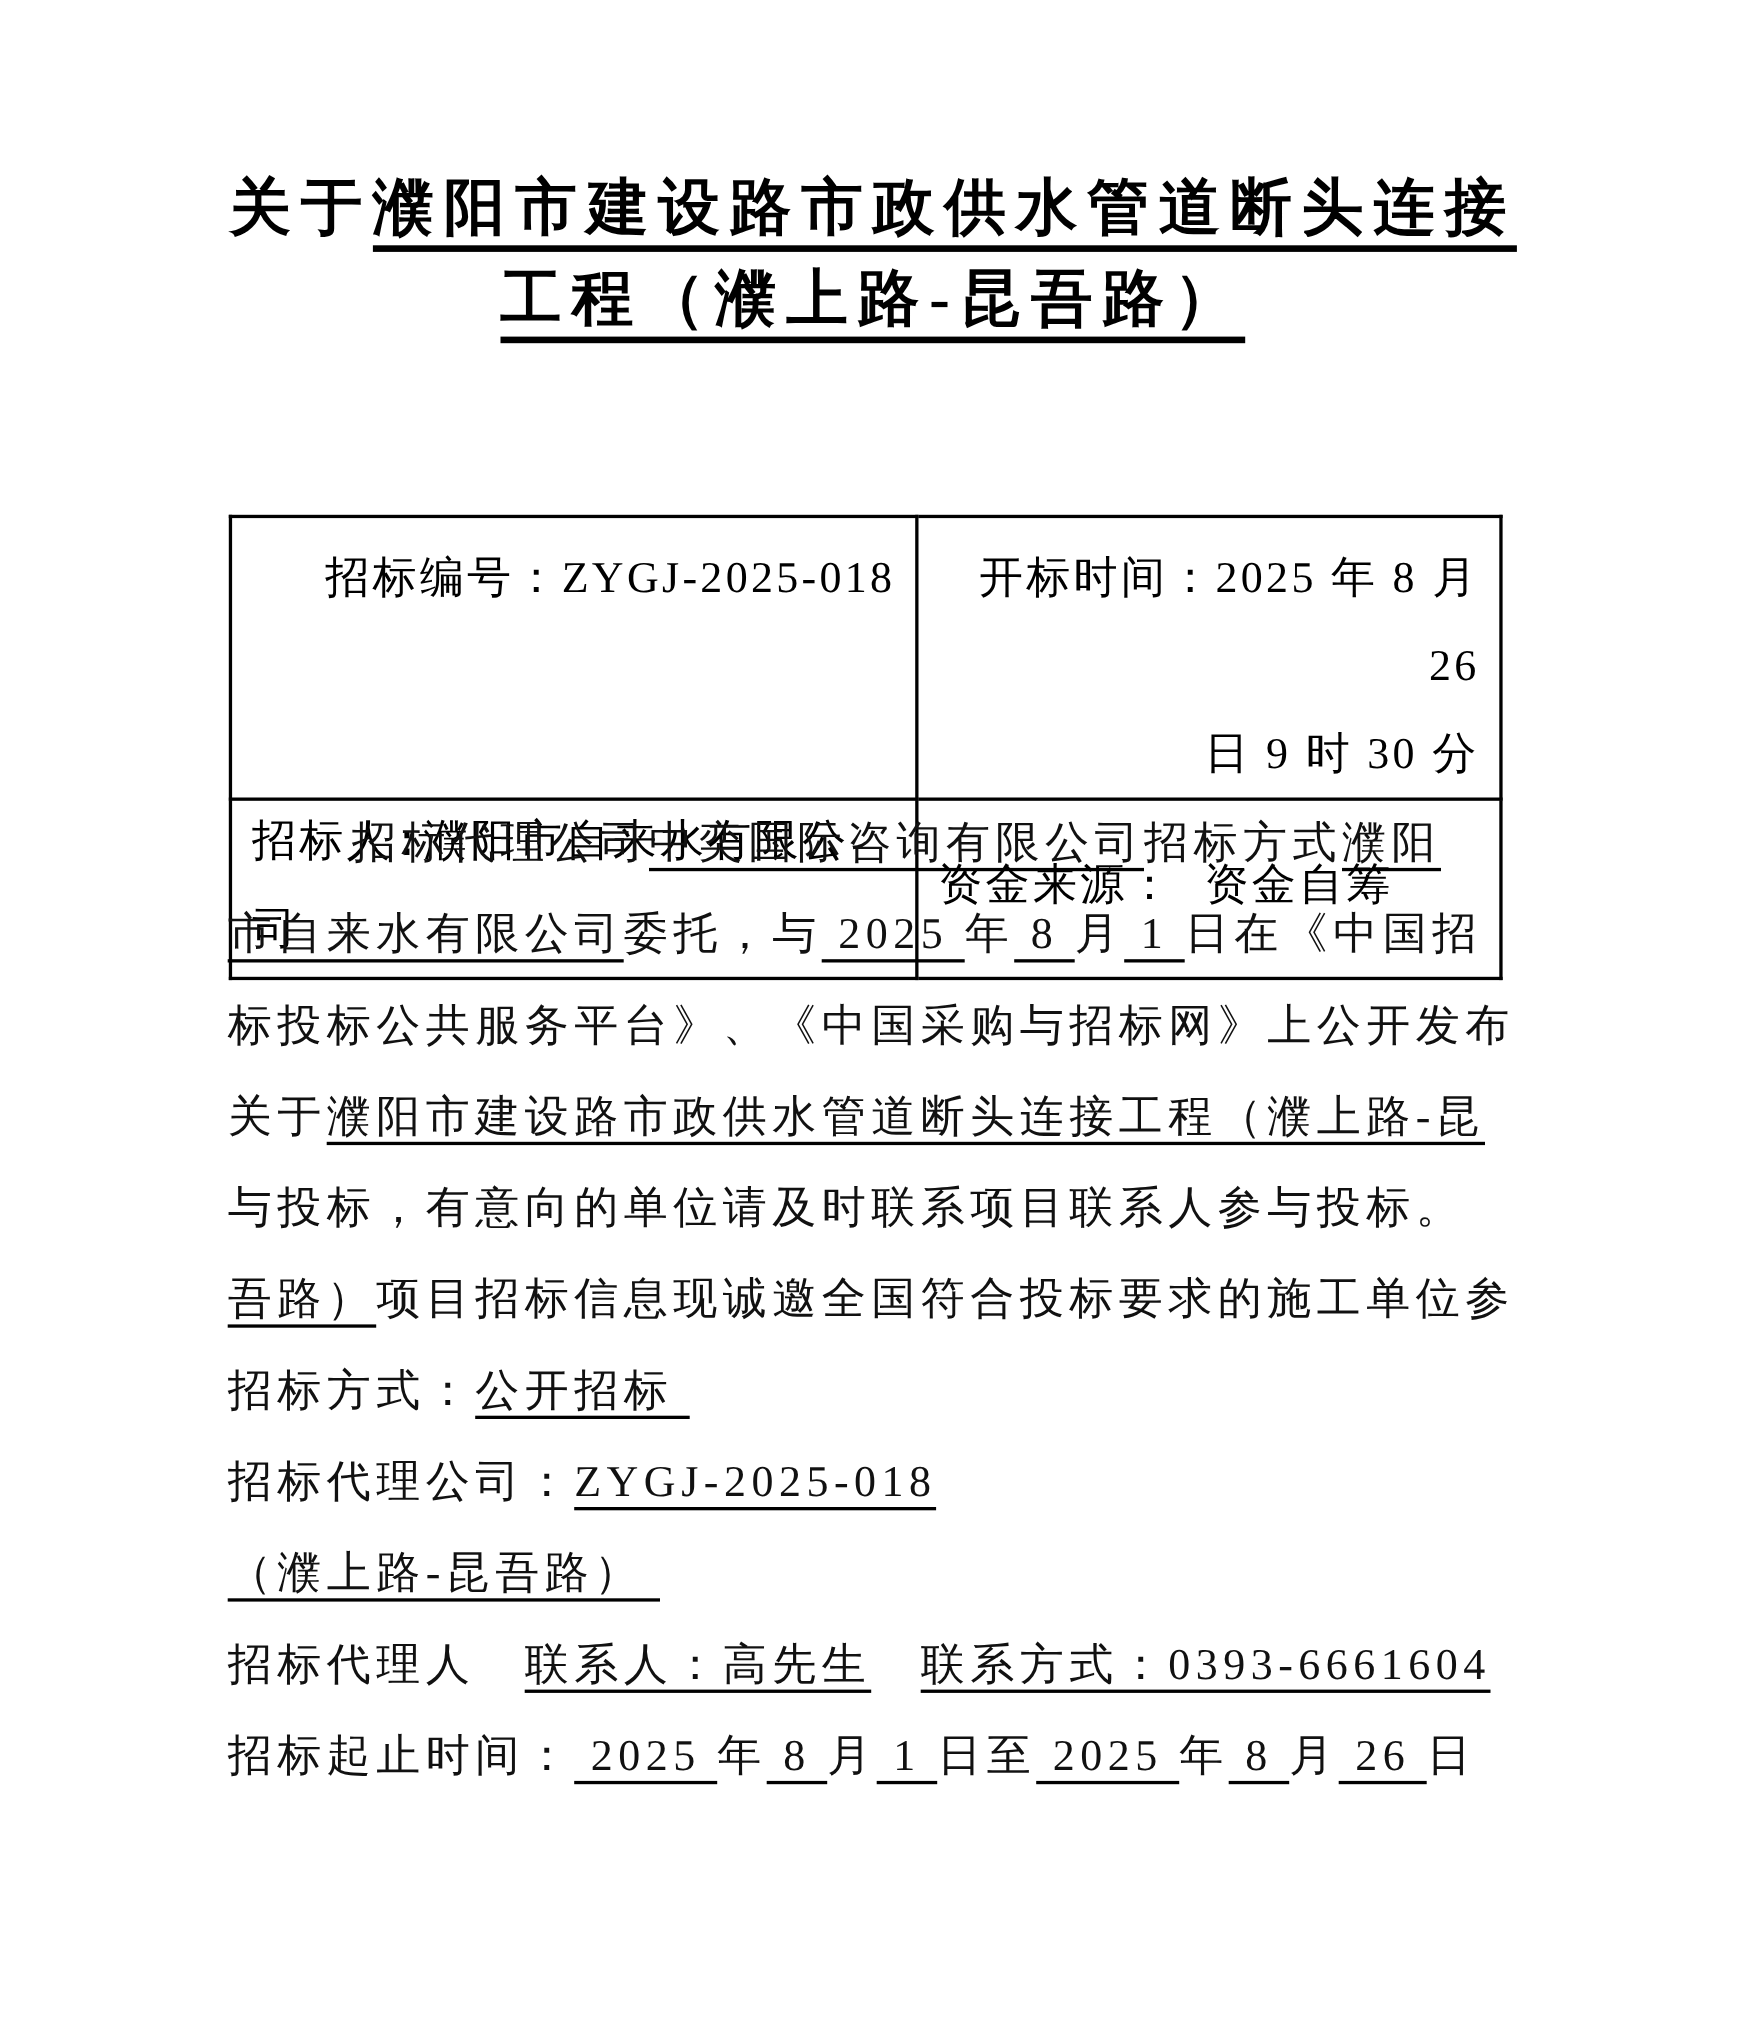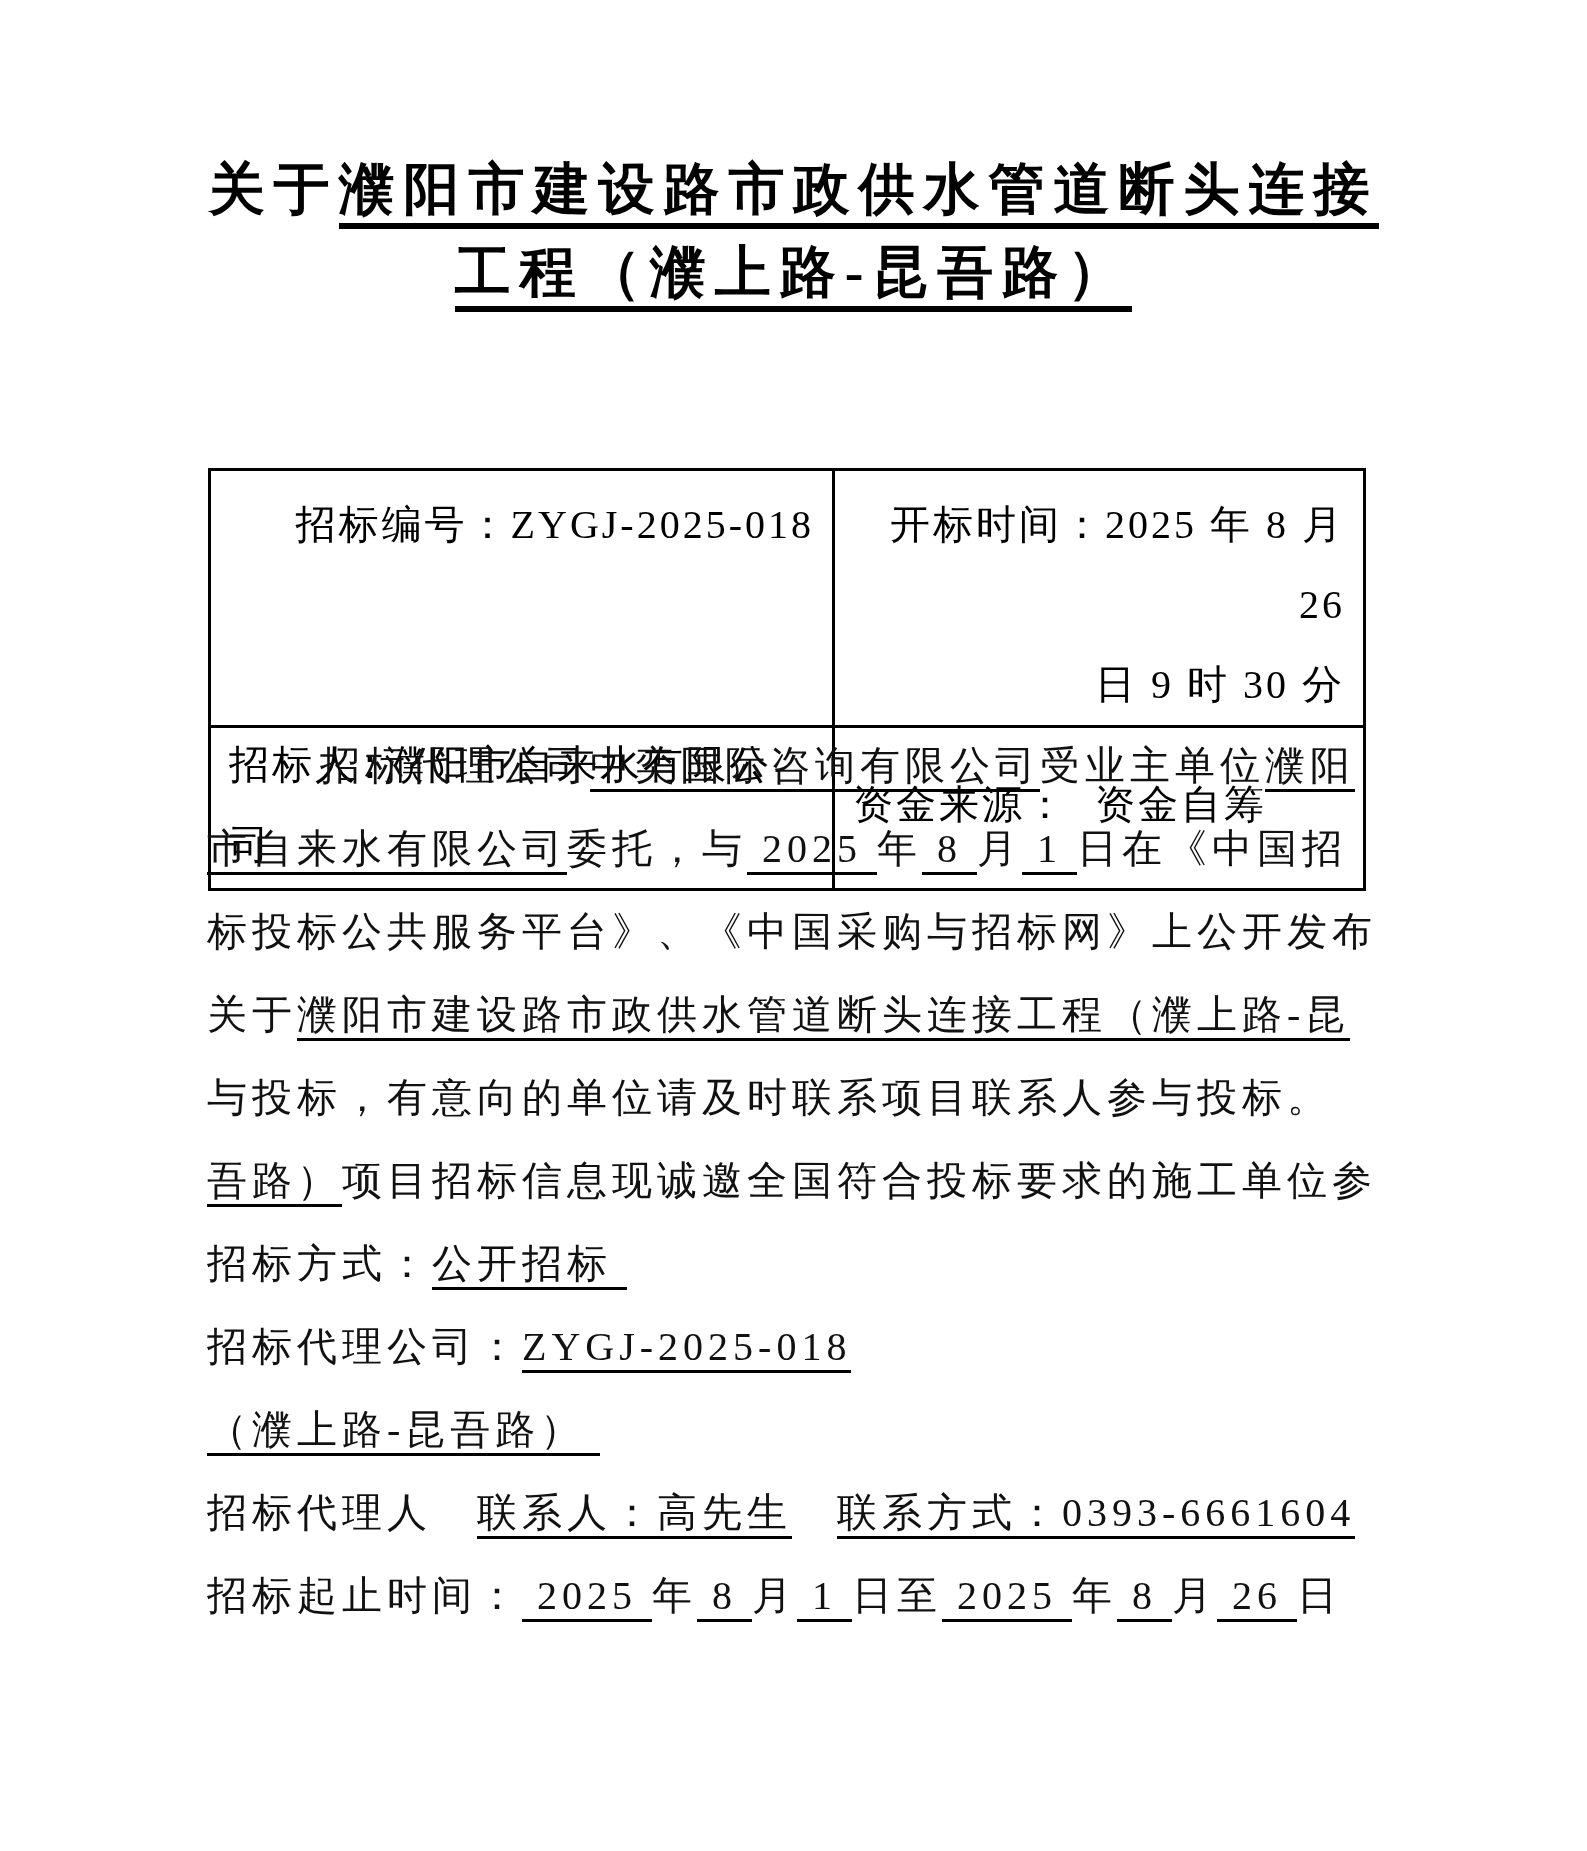--- a/index.html
+++ b/index.html
@@ -95,21 +95,21 @@
     </tr>
     <tr class="row-2">
       <td>招标人:濮阳市自来水有限公司</td>
       <td>资金来源： 资金自筹</td>
     </tr>
   </tbody>
     </table>
 
   <div class="body-block">
 
-    <div class="bline indent"><span>招标代理公司</span><span class="u">中奕国际咨询有限公司</span><span>受业主单位</span><span class="u">濮阳</span></div>
+    <div class="bline indent"><span>招标代理公司</span><span class="u">中奕国际咨询有限公司</span><span>招标方式</span><span class="u">濮阳</span></div>
 
     <div class="bline"><span class="u">市自来水有限公司</span><span>委托，与</span><span class="u"> 2025 </span><span>年</span><span class="u"> 8 </span><span>月</span><span class="u"> 1 </span><span>日在《中国招</span></div>
 
     <div class="bline"><span>标投标公共服务平台》、《中国采购与招标网》上公开发布</span></div>
 
     <div class="bline"><span>关于</span><span class="u">濮阳市建设路市政供水管道断头连接工程（濮上路-昆</span></div>
 
     <div class="bline"><span>与投标，有意向的单位请及时联系项目联系人参与投标。</span></div>
 
     <div class="bline"><span class="u">吾路）</span><span>项目招标信息现诚邀全国符合投标要求的施工单位参</span></div>

